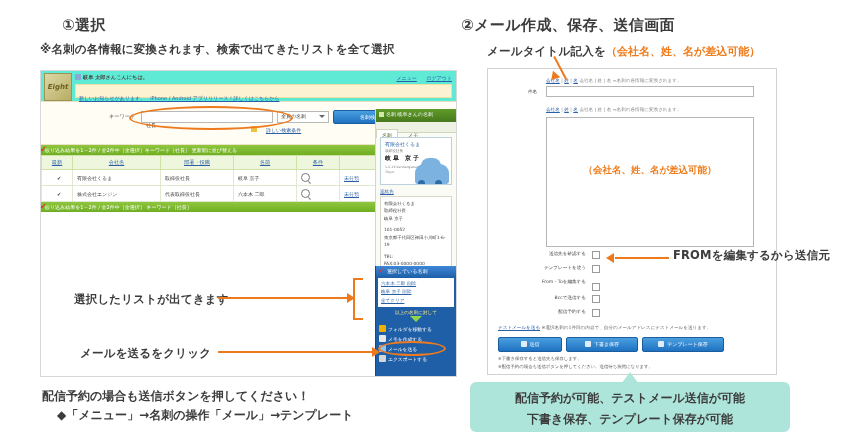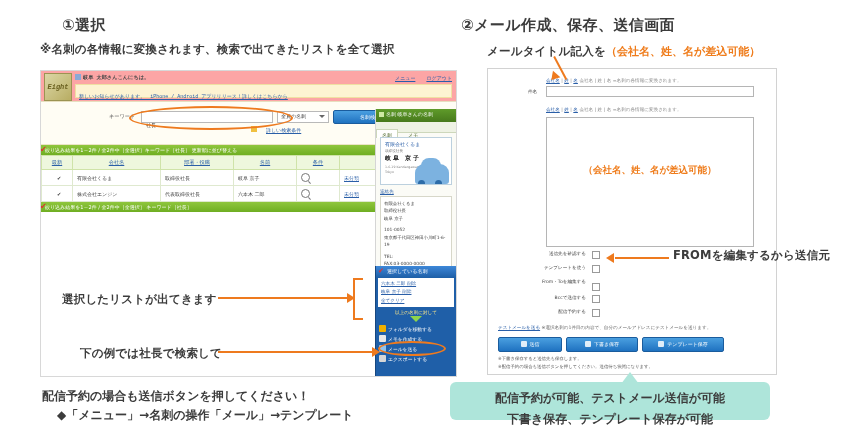--- a/index.html
+++ b/index.html
@@ -10,21 +10,21 @@
     color:#3a3a3a;
   }
   .abs{position:absolute;}
   .hd1{font-size:15px;font-weight:bold;color:#3c3c3c;letter-spacing:.4px;}
   .hd2{font-size:11.5px;font-weight:bold;color:#3c3c3c;letter-spacing:.2px;}
   .note{font-size:11px;font-weight:bold;color:#3c3c3c;}
   .orangetxt{color:#ef7c1b;font-weight:bold;}
 
   
   #appshot{left:40px;top:70px;width:415px;height:305px;background:#ffffff;border:1px solid #d8d8d8;overflow:hidden;}
-  .app-top{height:30px;background:#fca5a5;border-bottom:1px solid #e7dfbf;position:relative;font-family:Liberation Mono, monospace;}
+  .app-top{height:30px;background:#5eead4;border-bottom:1px solid #e7dfbf;position:relative;}
   .logo{position:absolute;left:3px;top:2px;width:26px;height:26px;background:linear-gradient(135deg,#dcd7a6,#b8ad63);border:1px solid #9c9352;}
   .logo i{display:block;color:#6a6020;font-size:7px;font-style:italic;text-align:center;line-height:26px;font-weight:bold;}
   .greet{position:absolute;left:34px;top:3px;font-size:5.2px;color:#4a4a4a;}
   .greet .ic{display:inline-block;width:6px;height:6px;background:#8aa9d6;margin-right:2px;vertical-align:-1px;}
   .noticebar{position:absolute;left:34px;top:13px;right:4px;height:12px;background:#fdf3d2;border:1px solid #efdfa2;}
   .noticebar span{font-size:5px;color:#2a5fa8;text-decoration:underline;display:inline-block;margin:2px 0 0 3px;}
   .topright{position:absolute;right:4px;top:4px;font-size:5px;color:#2a5fa8;}
   .topright b{margin-left:8px;font-weight:normal;text-decoration:underline;}
 
   .app-search{height:42px;background:#fffdf4;border-bottom:1px solid #ece4c6;position:relative;}
@@ -235,26 +235,26 @@
     <div class="bp-arrow"></div>
     <div class="bp-item"><i style="background:#f0b000;"></i><span>フォルダを移動する</span></div>
     <div class="bp-item"><i style="background:#e8e8e8;"></i><span>メモを作成する</span></div>
     <div class="bp-item" style="position:relative;"><i style="background:#8fc3ef;"></i><span>メールを送る</span>
       <div class="mailellipse"></div>
     </div>
     <div class="bp-item"><i style="background:#d6d6d6;"></i><span>エクスポートする</span></div>
   </div>
 </div>
 
-<div class="abs hd2" style="left:62px;top:292px;font-size:11.5px;">選択したリストが出てきます</div>
+<div class="abs hd2" style="left:74px;top:292px;font-size:11.5px;">選択したリストが出てきます</div>
 <div class="arrow-line" style="left:218px;top:297px;width:130px;"></div>
 <div class="arrow-head" style="left:347px;top:293px;"></div>
 <div class="bracket" style="left:353px;top:278px;width:8px;height:38px;"></div>
 
-<div class="abs hd2" style="left:80px;top:346px;font-size:11.5px;">下の例では社長で検索して</div>
+<div class="abs hd2" style="left:80px;top:346px;font-size:11.5px;">メールを送るをクリック</div>
 <div class="arrow-line" style="left:218px;top:351px;width:155px;"></div>
 <div class="arrow-head" style="left:372px;top:347px;"></div>
 
 <div class="abs note" style="left:42px;top:388px;font-size:12px;">配信予約の場合も送信ボタンを押してください！</div>
 <div class="abs note" style="left:57px;top:407px;font-size:12px;">◆「メニュー」→名刺の操作「メール」→テンプレート</div>
 
 <div class="abs hd1" style="left:461px;top:16px;">②メール作成、保存、送信画面</div>
 <div class="abs" style="left:487px;top:40px;">
   <span class="hd2" style="font-size:11.5px;">メールタイトル記入を</span><span class="orangetxt" style="font-size:11px;">（会社名、姓、名が差込可能）</span>
 </div>
@@ -315,16 +315,16 @@
 <div class="diag" style="left:555px;top:56px;width:26px;transform:rotate(62deg);"></div>
 <div class="arrow-head" style="left:550px;top:72px;transform:rotate(132deg);"></div>
 
 <div class="arrow-line" style="left:615px;top:257px;width:54px;"></div>
 <div class="arrow-head" style="left:606px;top:253px;transform:rotate(180deg);"></div>
 <div class="abs" style="left:673px;top:248px;">
   <div class="hd2" style="font-size:11.5px;">FROMを編集するから送信元</div>
 </div>
 
 <div class="tealtail" style="left:621px;top:372px;"></div>
-<div class="teal" style="left:450px;top:382px;width:320px;height:38px;">
+<div class="teal" style="left:470px;top:382px;width:320px;height:50px;">
   <p style="padding-top:7px;">配信予約が可能、テストメール送信が可能</p>
   <p style="padding-top:2px;">下書き保存、テンプレート保存が可能</p>
 </div>
 
 </body></html>

